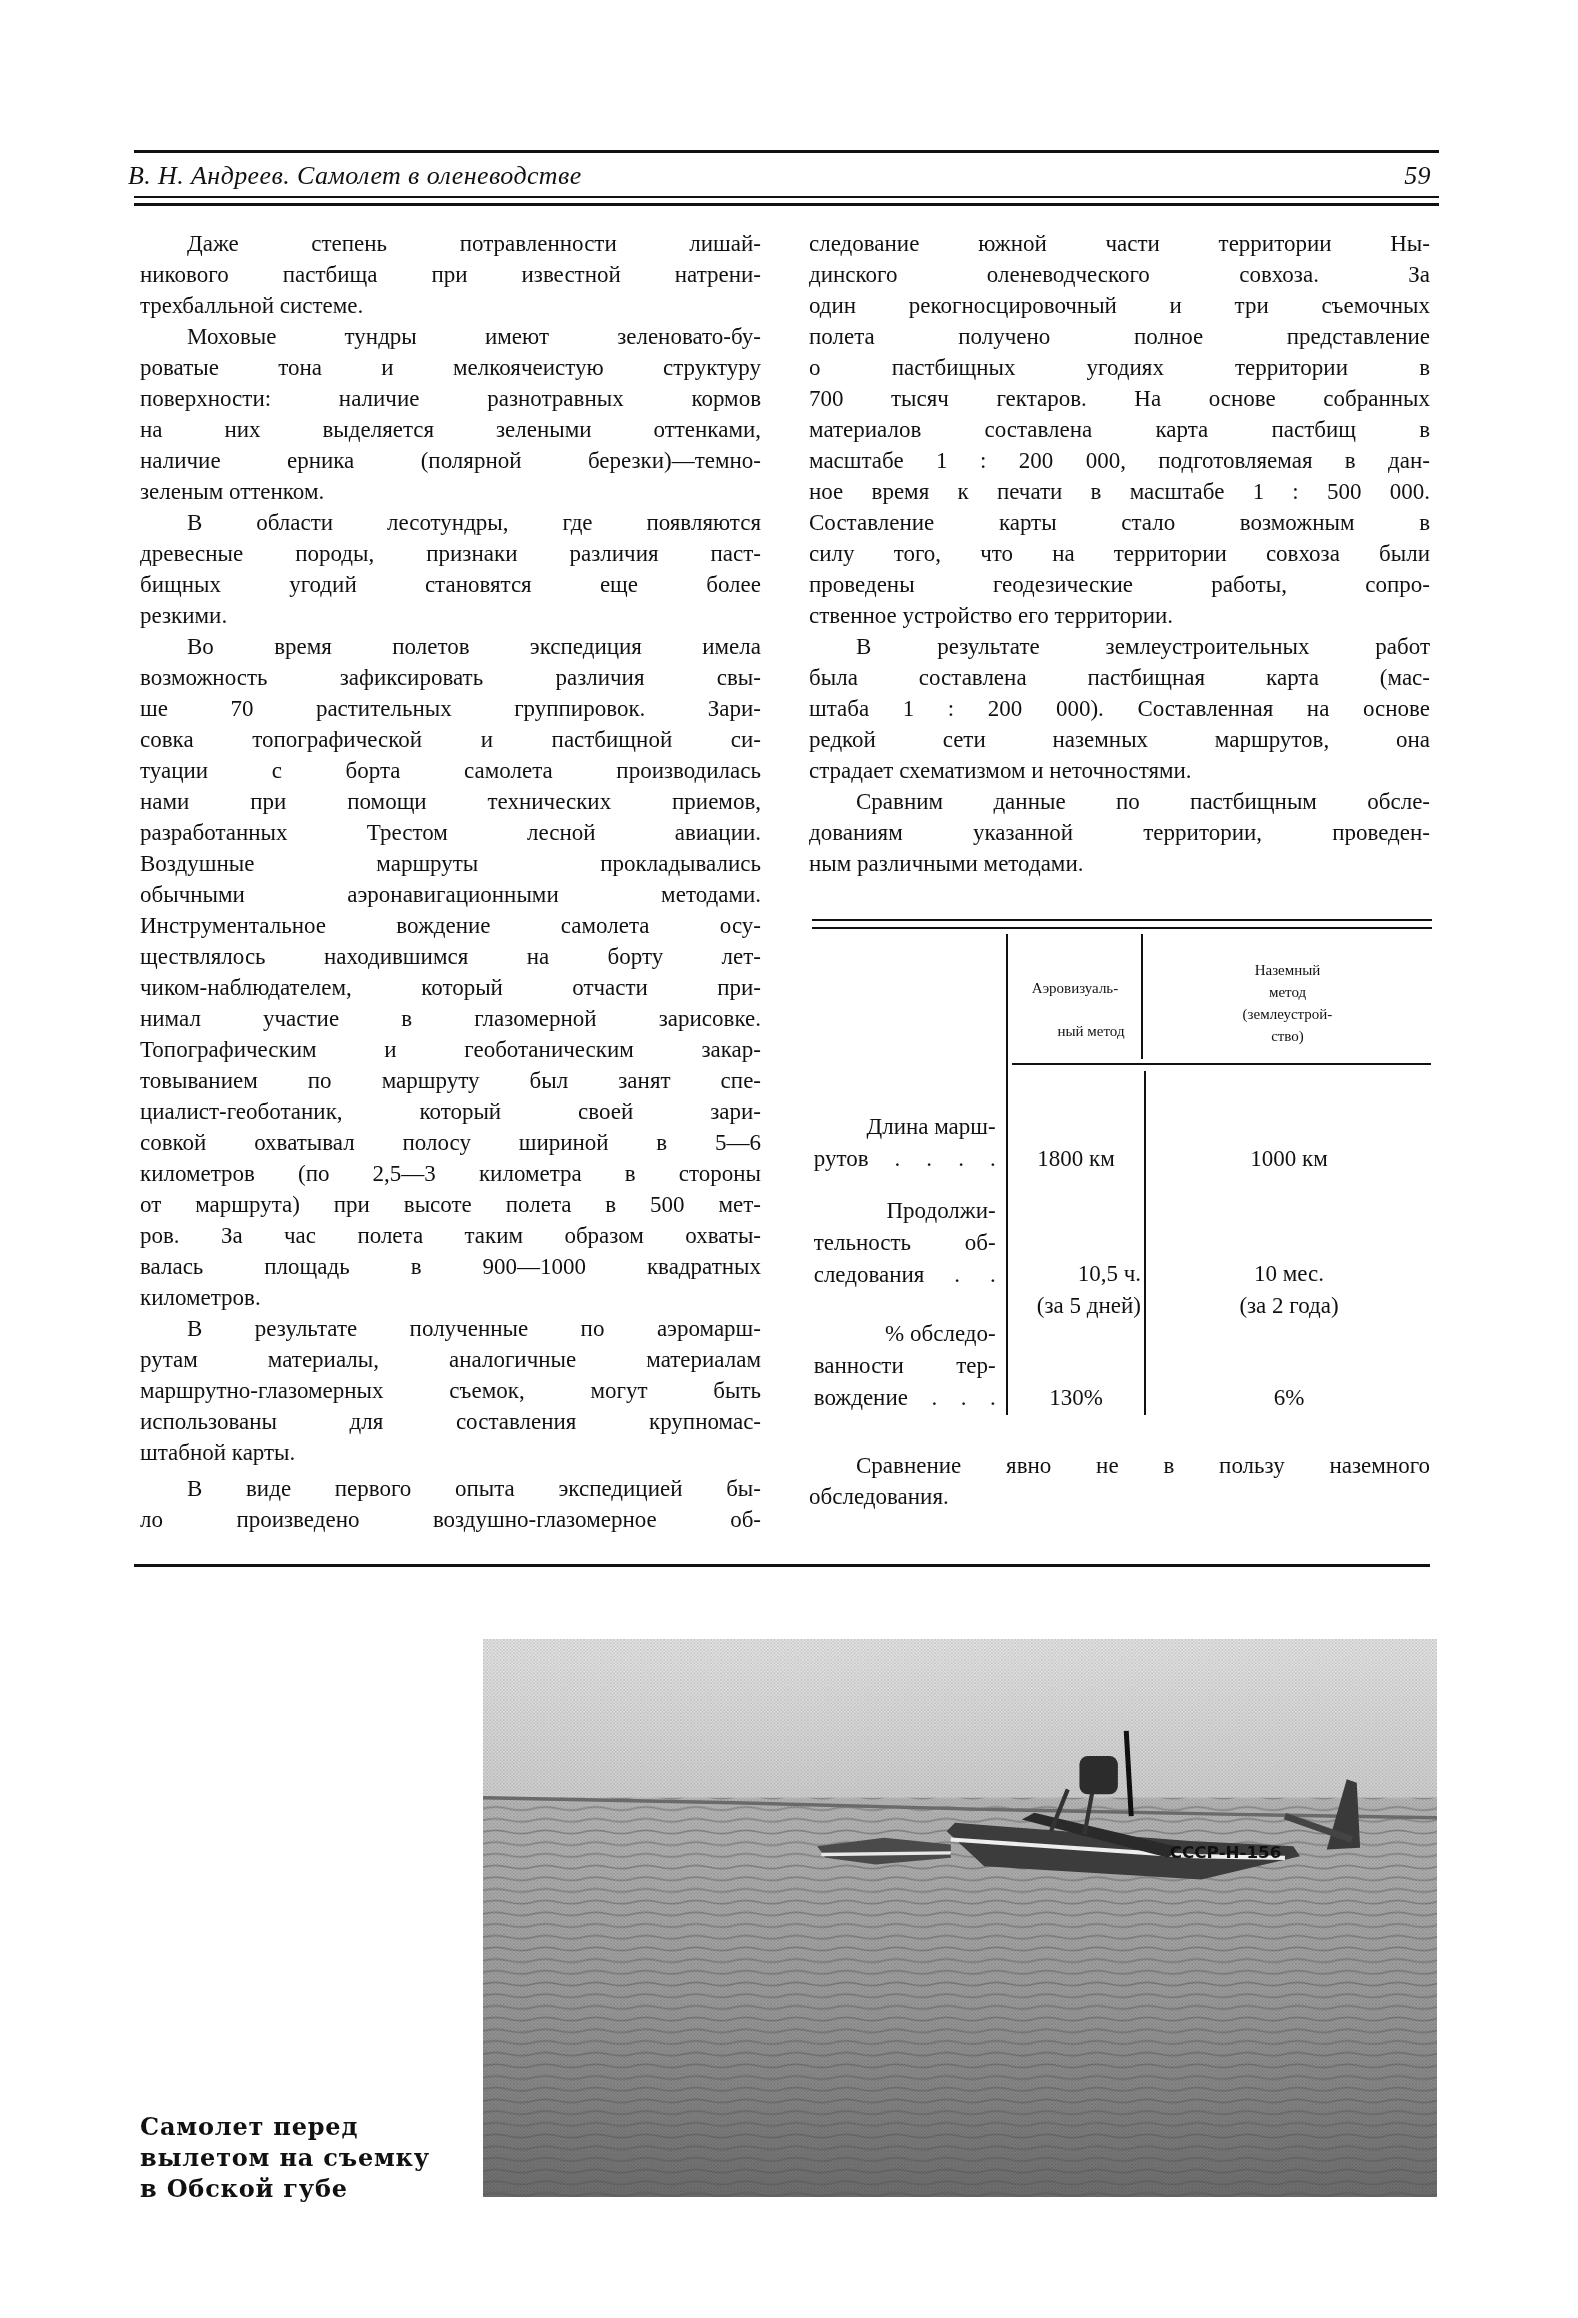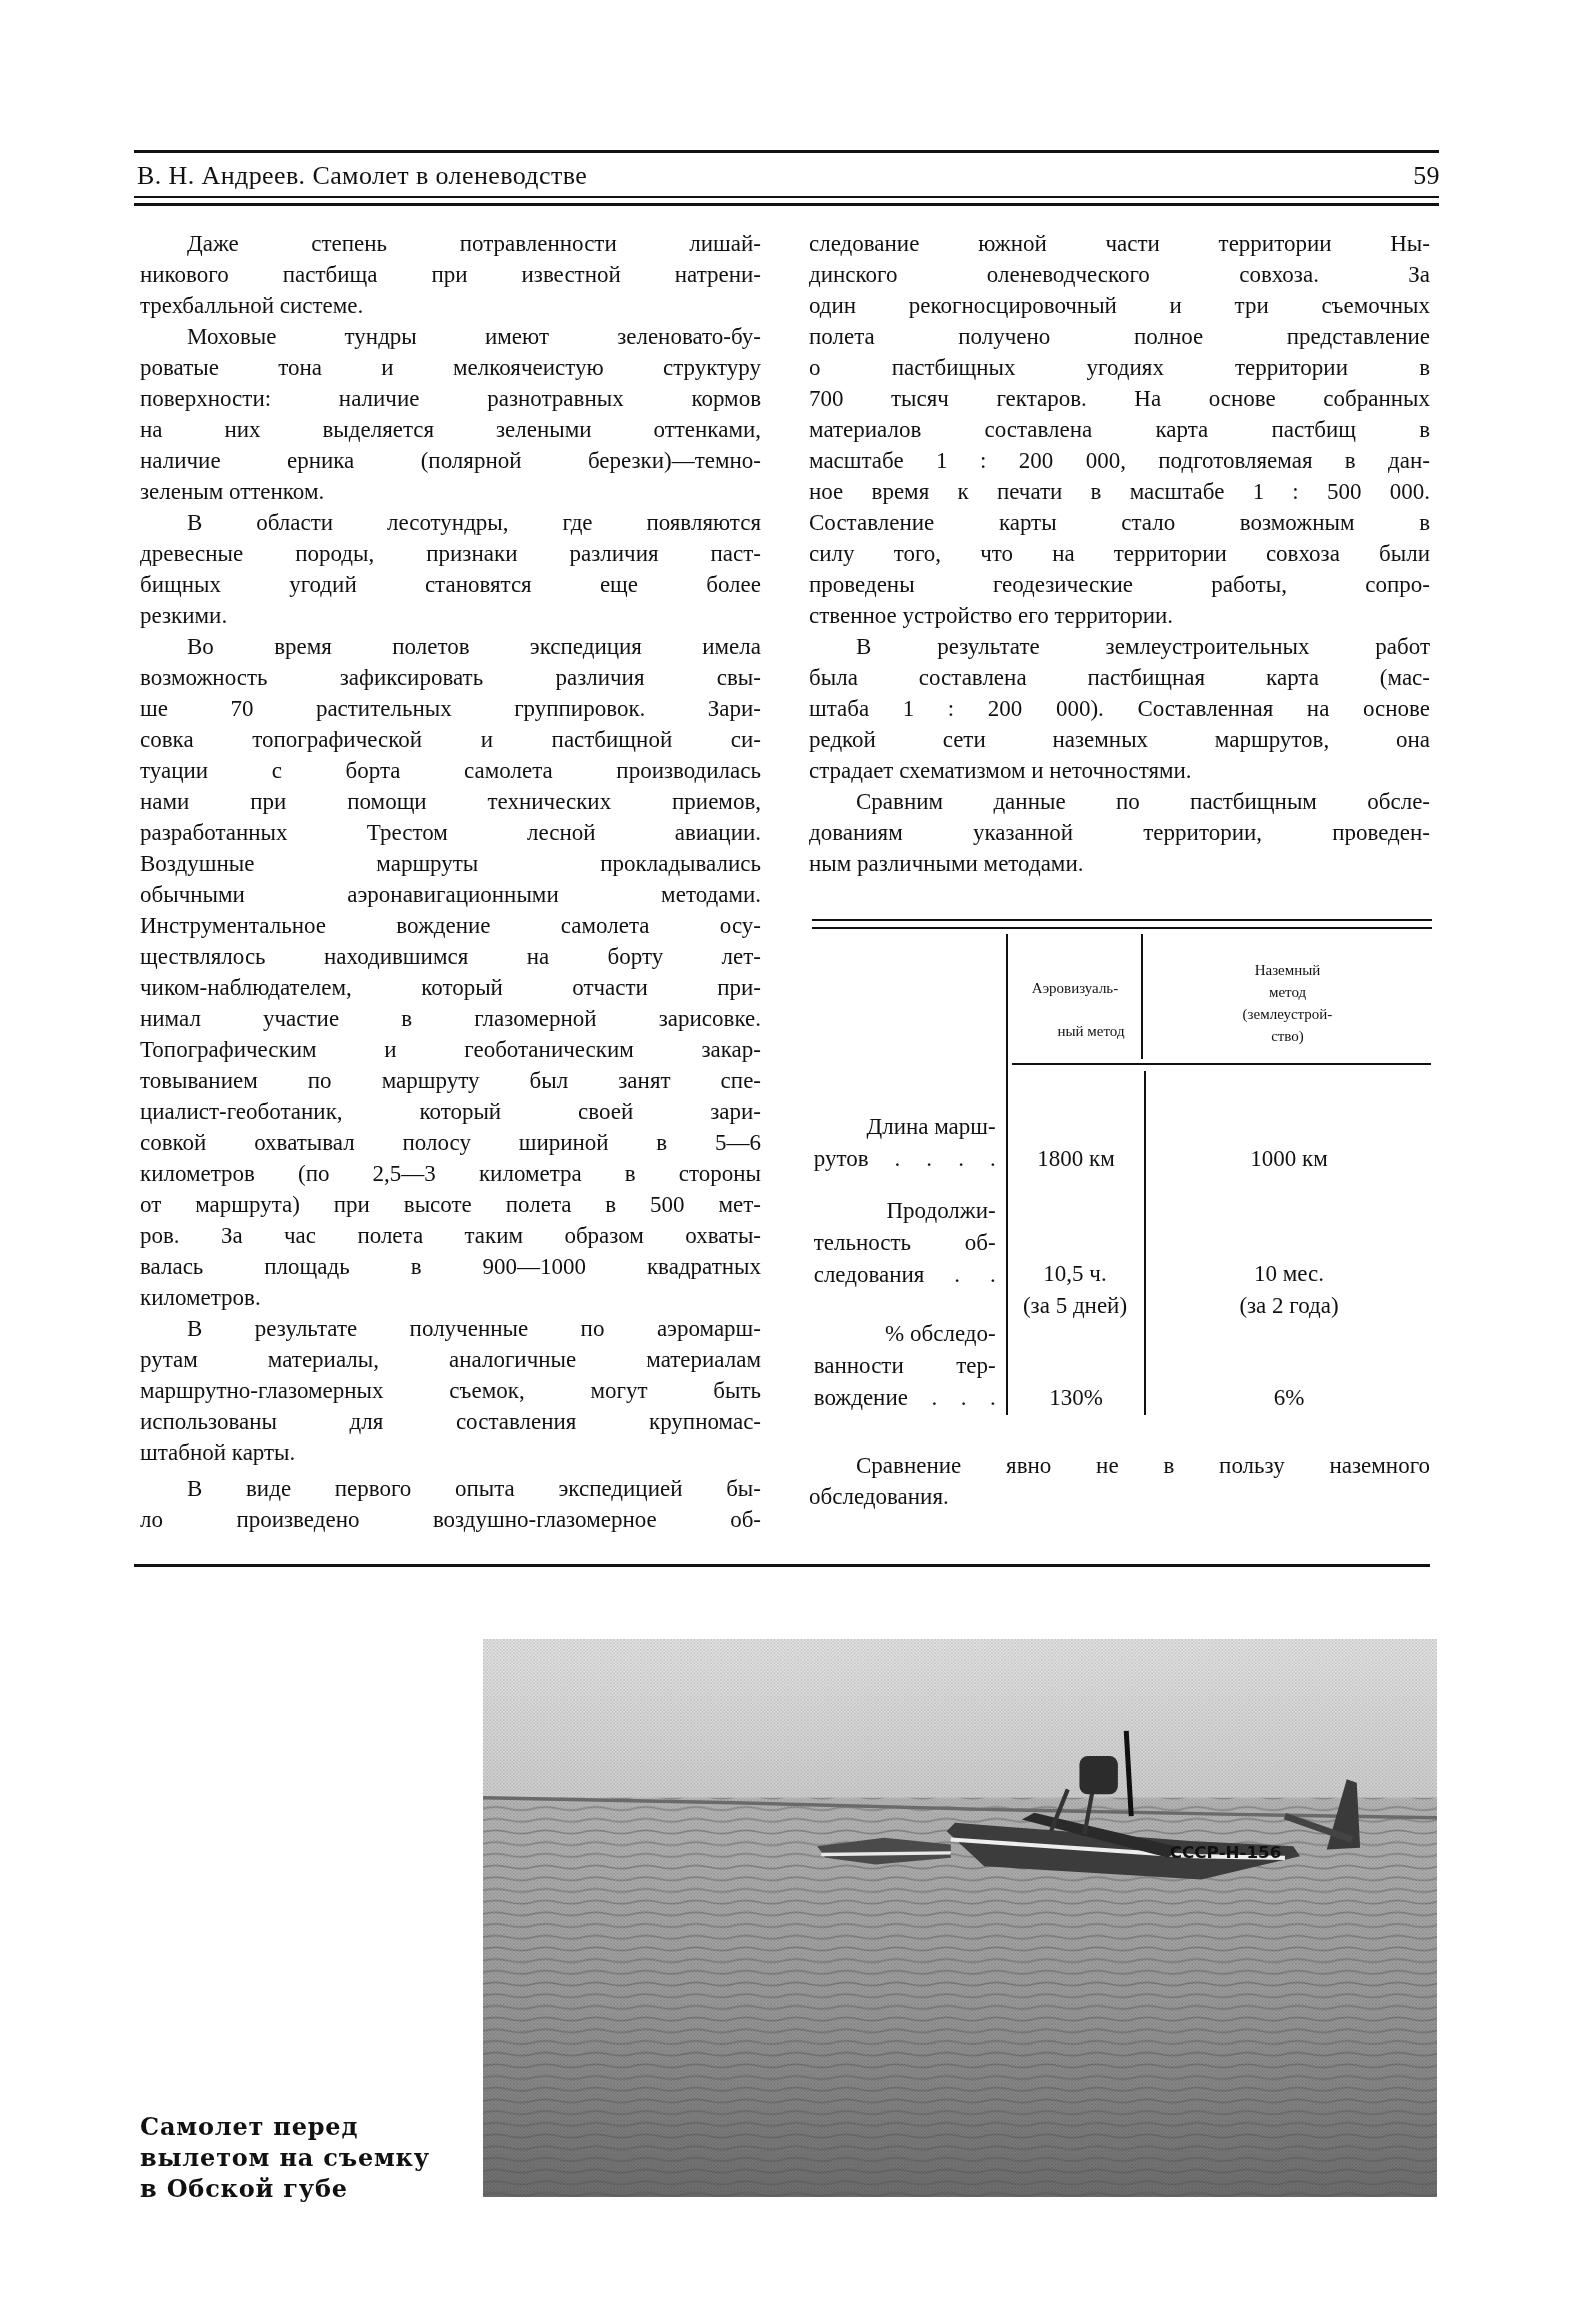--- a/index.html
+++ b/index.html
@@ -20,24 +20,25 @@
     left: 0; top: 0;
     width: 1579px; height: 2319px;
   }
   
   .rule {
     position: absolute;
     background: #111;
   }
   .running-head {
     position: absolute;
-    left: 137px;
+    left: 128px;
     top: 157px;
     width: 1303px;
     height: 37px;
+    font-style: italic;
     font-size: 26px;
     letter-spacing: 0.4px;
     line-height: 37px;
   }
   .running-head .title { position: absolute; left: 0; top: 0; }
   .running-head .folio { position: absolute; right: 0; top: 0; }
 
   
   .col {
     position: absolute;
@@ -266,21 +267,21 @@
       <span class="ln">рутов . . . .</span>
     </div>
     <div class="cell" style="left:197px; top:224px; width:134px;">1800 км</div>
     <div class="cell" style="left:334px; top:224px; width:286px;">1000 км</div>
 
     <div class="rowlabel" style="top:276px;">
       <span class="ln indent">Продолжи-</span>
       <span class="ln">тельность об-</span>
       <span class="ln">следования . .</span>
     </div>
-    <div class="cell" style="left:197px; top:339px; width:132px;">
+    <div class="cell" style="left:197px; top:339px; width:132px;text-align:right;">
       <span style="display:block;">10,5 ч.</span>
       <span style="display:block;">(за 5 дней)</span>
     </div>
     <div class="cell" style="left:334px; top:339px; width:286px;">
       <span style="display:block;">10 мес.</span>
       <span style="display:block;">(за 2 года)</span>
     </div>
 
     <div class="rowlabel" style="top:399px;">
       <span class="ln indent">% обследо-</span>

